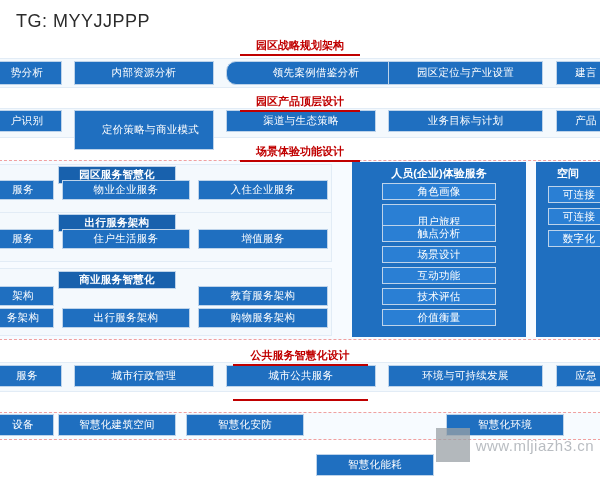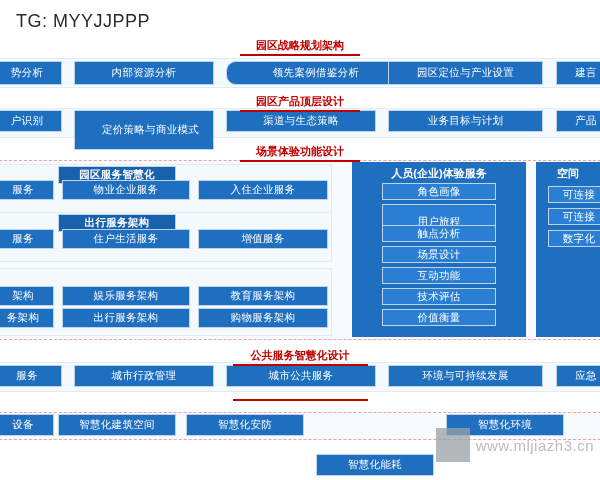--- a/index.html
+++ b/index.html
@@ -161,22 +161,22 @@
   <div class="box" style="left:62px; top:180px; width:128px; height:20px;">物业企业服务</div>
   <div class="box" style="left:198px; top:180px; width:130px; height:20px;">入住企业服务</div>
 
   <div class="group plain" style="left:-8px; top:212px; width:340px; height:50px;"></div>
   <div class="box dark" style="left:58px; top:214px; width:118px; height:18px; font-weight:bold;">出行服务架构</div>
   <div class="box" style="left:-8px; top:229px; width:62px; height:20px;">服务</div>
   <div class="box" style="left:62px; top:229px; width:128px; height:20px;">住户生活服务</div>
   <div class="box" style="left:198px; top:229px; width:130px; height:20px;">增值服务</div>
 
   <div class="group plain" style="left:-8px; top:268px; width:340px; height:68px;"></div>
+  <div class="box dark" style="left:58px; top:271px; width:118px; height:18px; font-weight:bold;">商业服务智慧化</div>
   <div class="box" style="left:-8px; top:286px; width:62px; height:20px;">架构</div>
-  <div class="box" style="left:62px; top:286px; width:128px; height:20px;">娱乐服务架构</div>
   <div class="box" style="left:198px; top:286px; width:130px; height:20px;">教育服务架构</div>
   <div class="box" style="left:-8px; top:308px; width:62px; height:20px;">务架构</div>
   <div class="box" style="left:62px; top:308px; width:128px; height:20px;">出行服务架构</div>
   <div class="box" style="left:198px; top:308px; width:130px; height:20px;">购物服务架构</div>
 
   <div class="panel" style="left:352px; top:162px; width:174px; height:175px;"></div>
   <div class="panel-title" style="left:352px; top:166px; width:174px;">人员(企业)体验服务</div>
   <div class="box light" style="left:382px; top:183px; width:114px; height:17px;">角色画像</div>
   <div class="box light" style="left:382px; top:204px; width:114px; height:35px;">用户旅程</div>
   <div class="box light" style="left:382px; top:225px; width:114px; height:17px;">触点分析</div>

